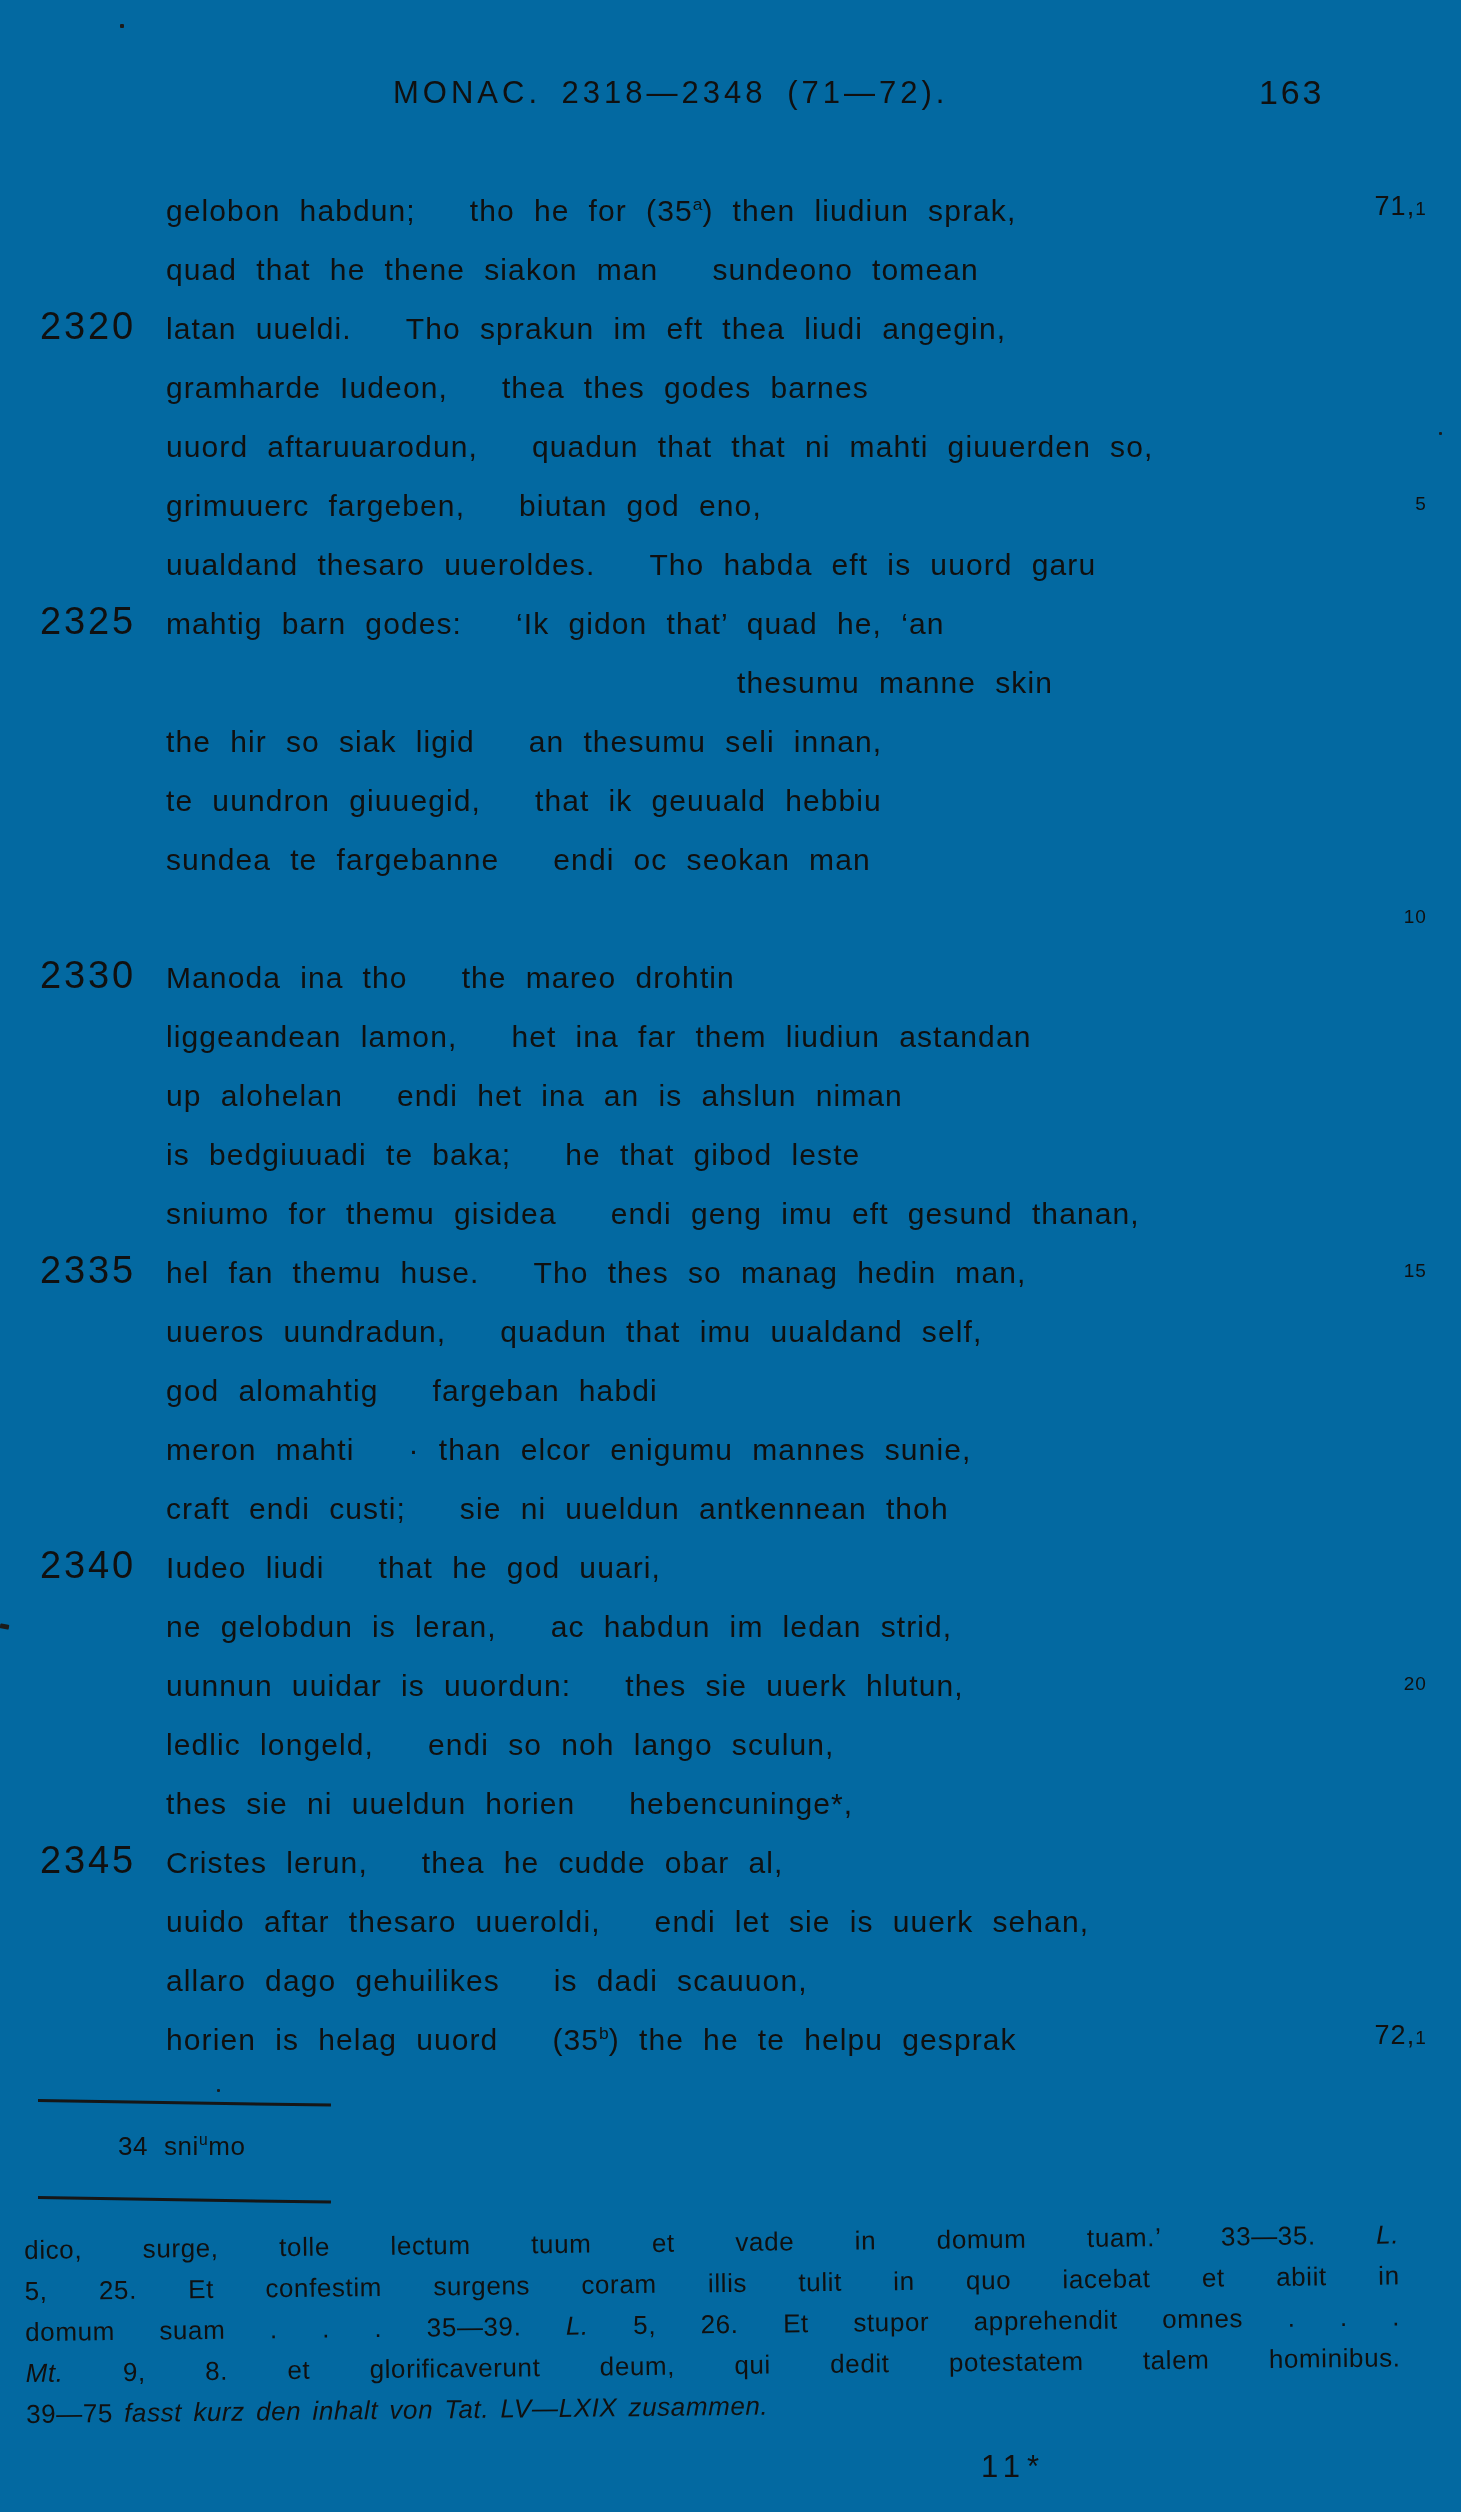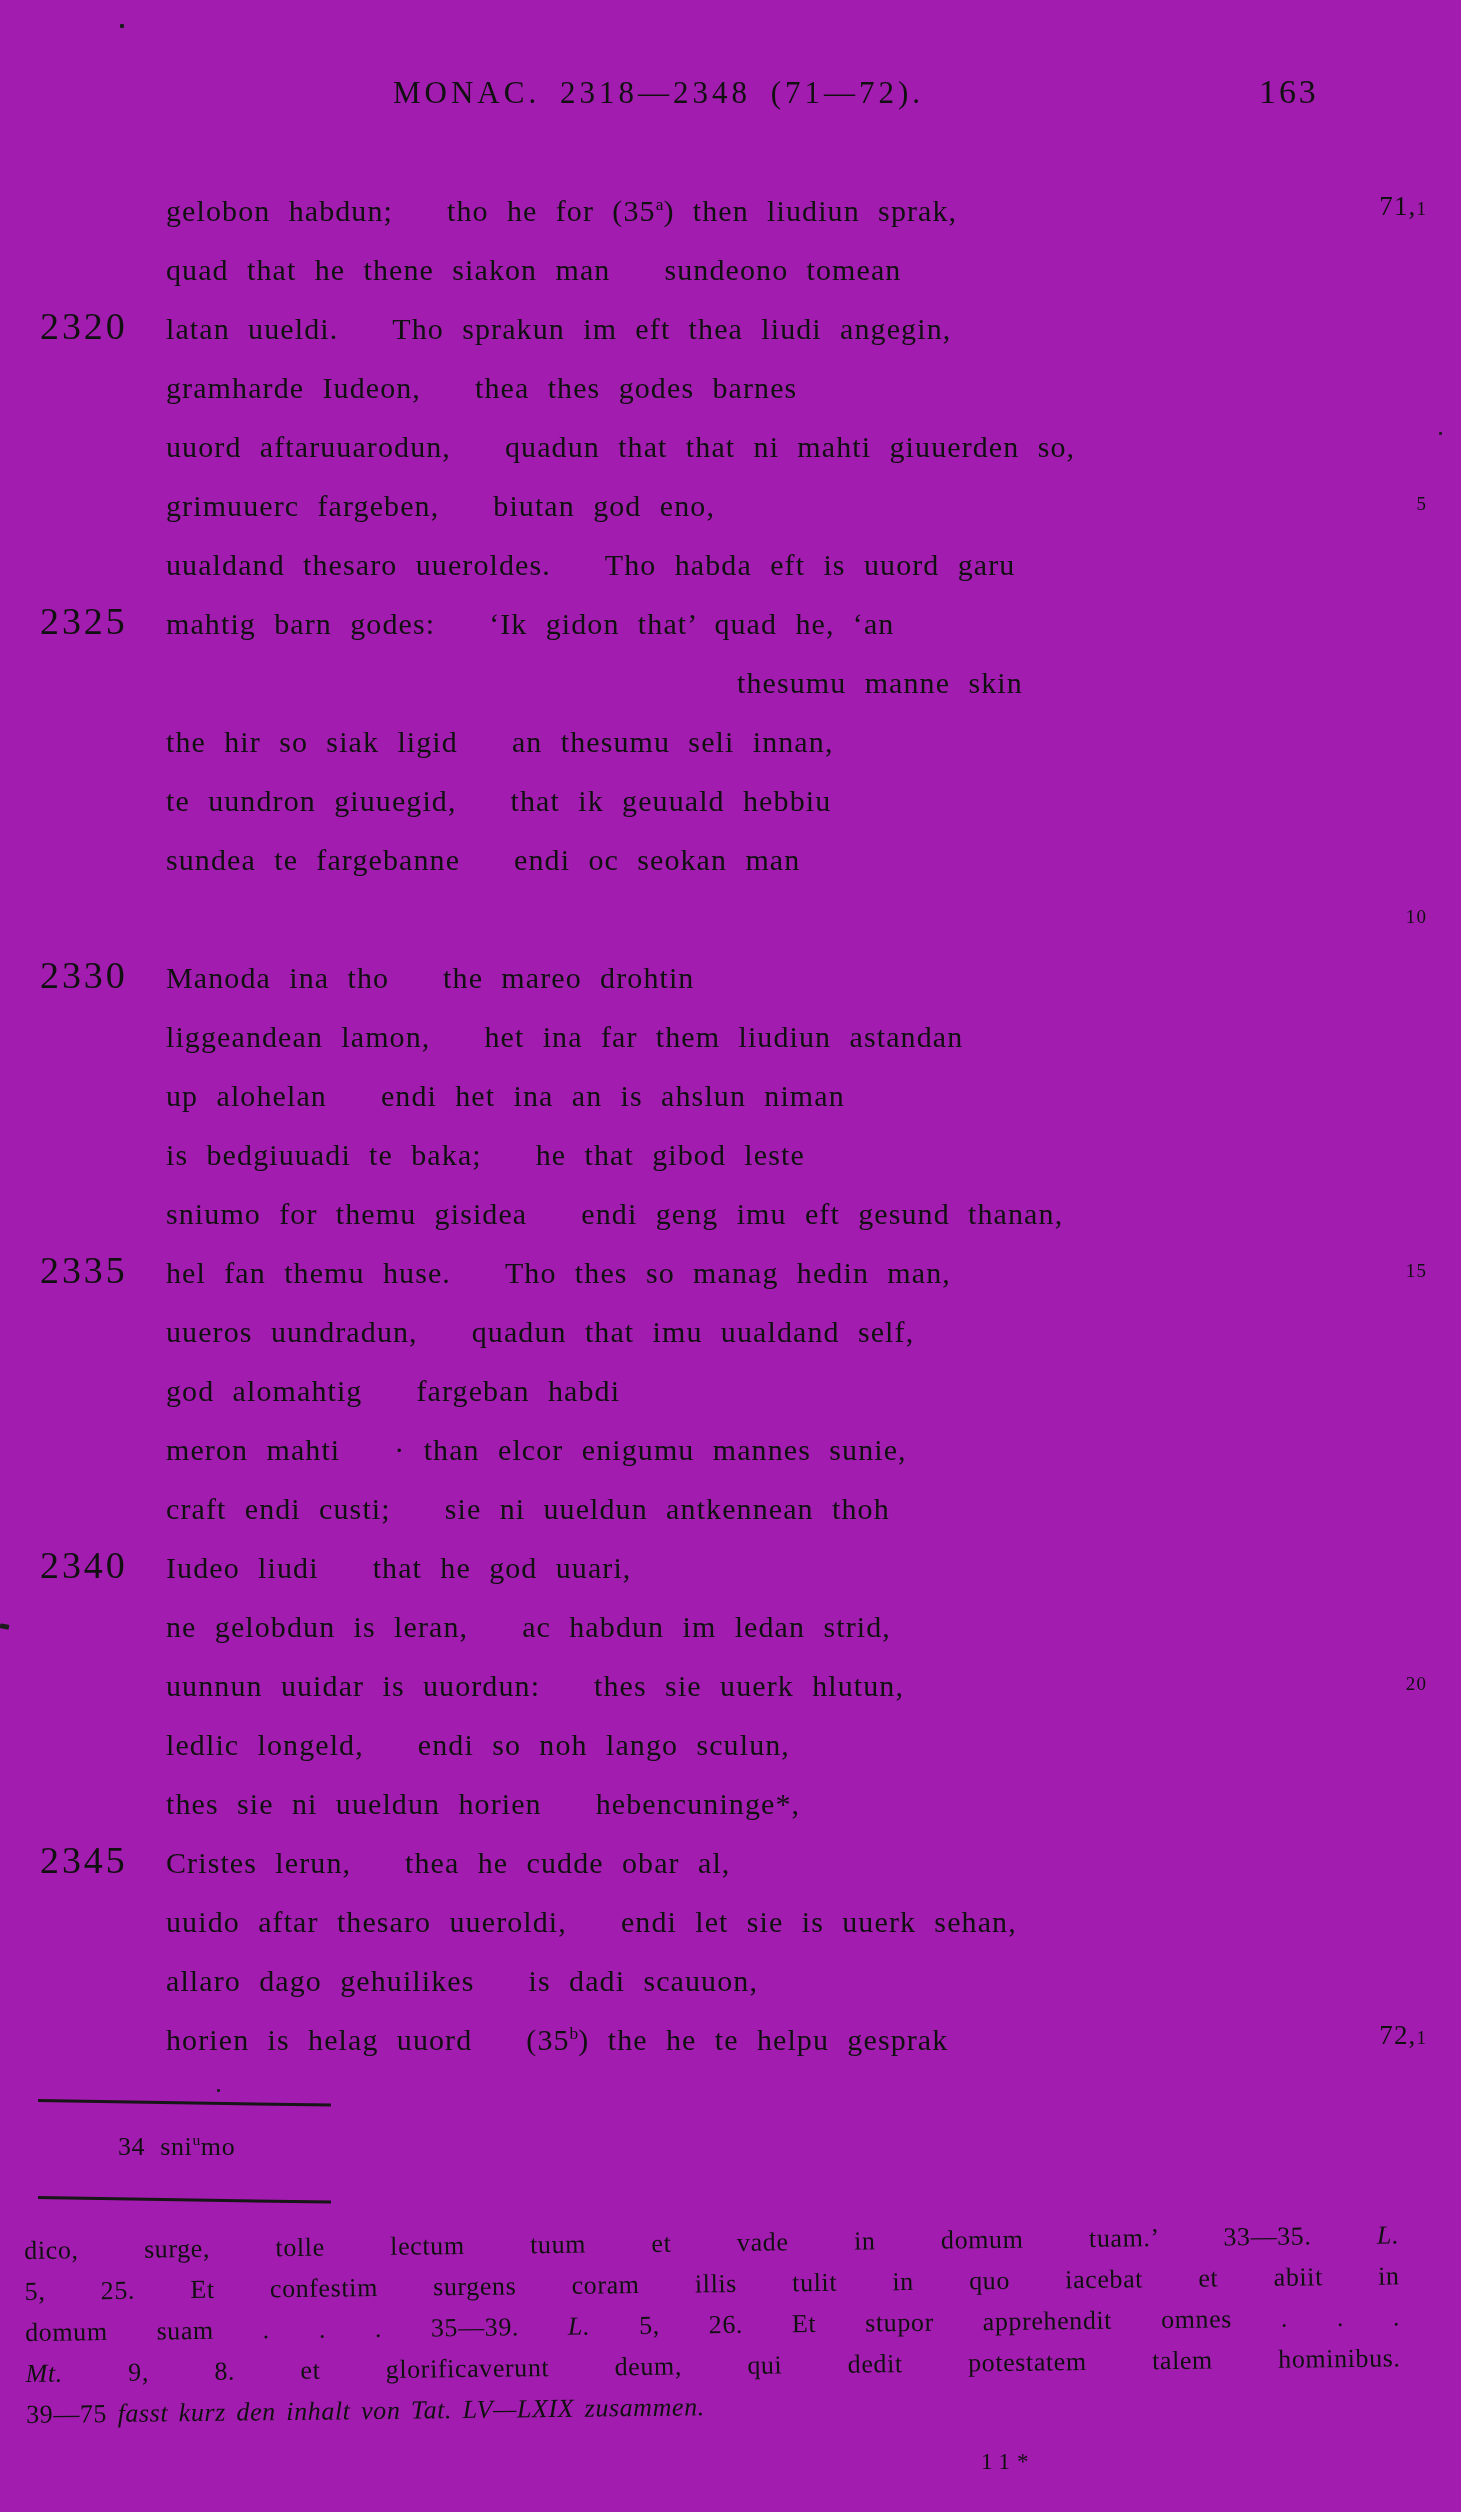--- a/index.html
+++ b/index.html
@@ -1,18 +1,18 @@
 <!DOCTYPE html>
 <html style="font-size:9px"><head>
 <meta charset="utf-8">
 <style>
   html, body { margin:0; padding:0; background:#ffffff; }
   .page {
-    position:relative; width:1462px; height:2512px; background:#a21caf;
-    font-family:Liberation Serif, serif; color:#101010;
+    position:relative; width:1462px; height:2512px; background:#0369a1;
+    font-family:Liberation Sans, sans-serif; color:#101010;
     overflow:hidden;
   }
   
   .header {
     position:absolute; top:73px; left:393px; font-size:31px; line-height:40px;
     letter-spacing:4px; word-spacing:8px; white-space:nowrap;
   }
   .pagenum {
     position:absolute; top:71px; left:1259px; font-size:34px; line-height:42px;
     letter-spacing:2.9px;
@@ -38,21 +38,21 @@
   
   .apparatus {
     position:absolute; left:24px; top:2230px; width:1375px;
     font-size:26px; line-height:41px; letter-spacing:0.6px; word-spacing:3.4px;
     transform:rotate(-0.65deg); transform-origin:0 0;
   }
   .app-line { text-align:justify; text-align-last:justify; }
   .app-line.last { text-align:left; text-align-last:left; }
   .it { font-style:italic; }
   
-  .signature { position:absolute; left:981px; top:2449px; font-size:23px; letter-spacing:6.9px;text-align:center; }
+  .signature { position:absolute; left:981px; top:2449px; font-size:31px; letter-spacing:6.9px;text-align:center; }
   
   .speck { position:absolute; background:#1b1b1b; border-radius:1.1px; }
   #speck-1 { left:120px; top:24px; width:4px; height:4px; }
   #speck-2 { left:0px; top:1624px; width:9px; height:5.1px; transform:rotate(10deg); }
   #speck-3 { left:1439px; top:432px; width:3.4px; height:3.4px; }
   #speck-4 { left:217px; top:2089px; width:3.4px; height:3.4px; }
 </style>
 </head>
 <body>
 

